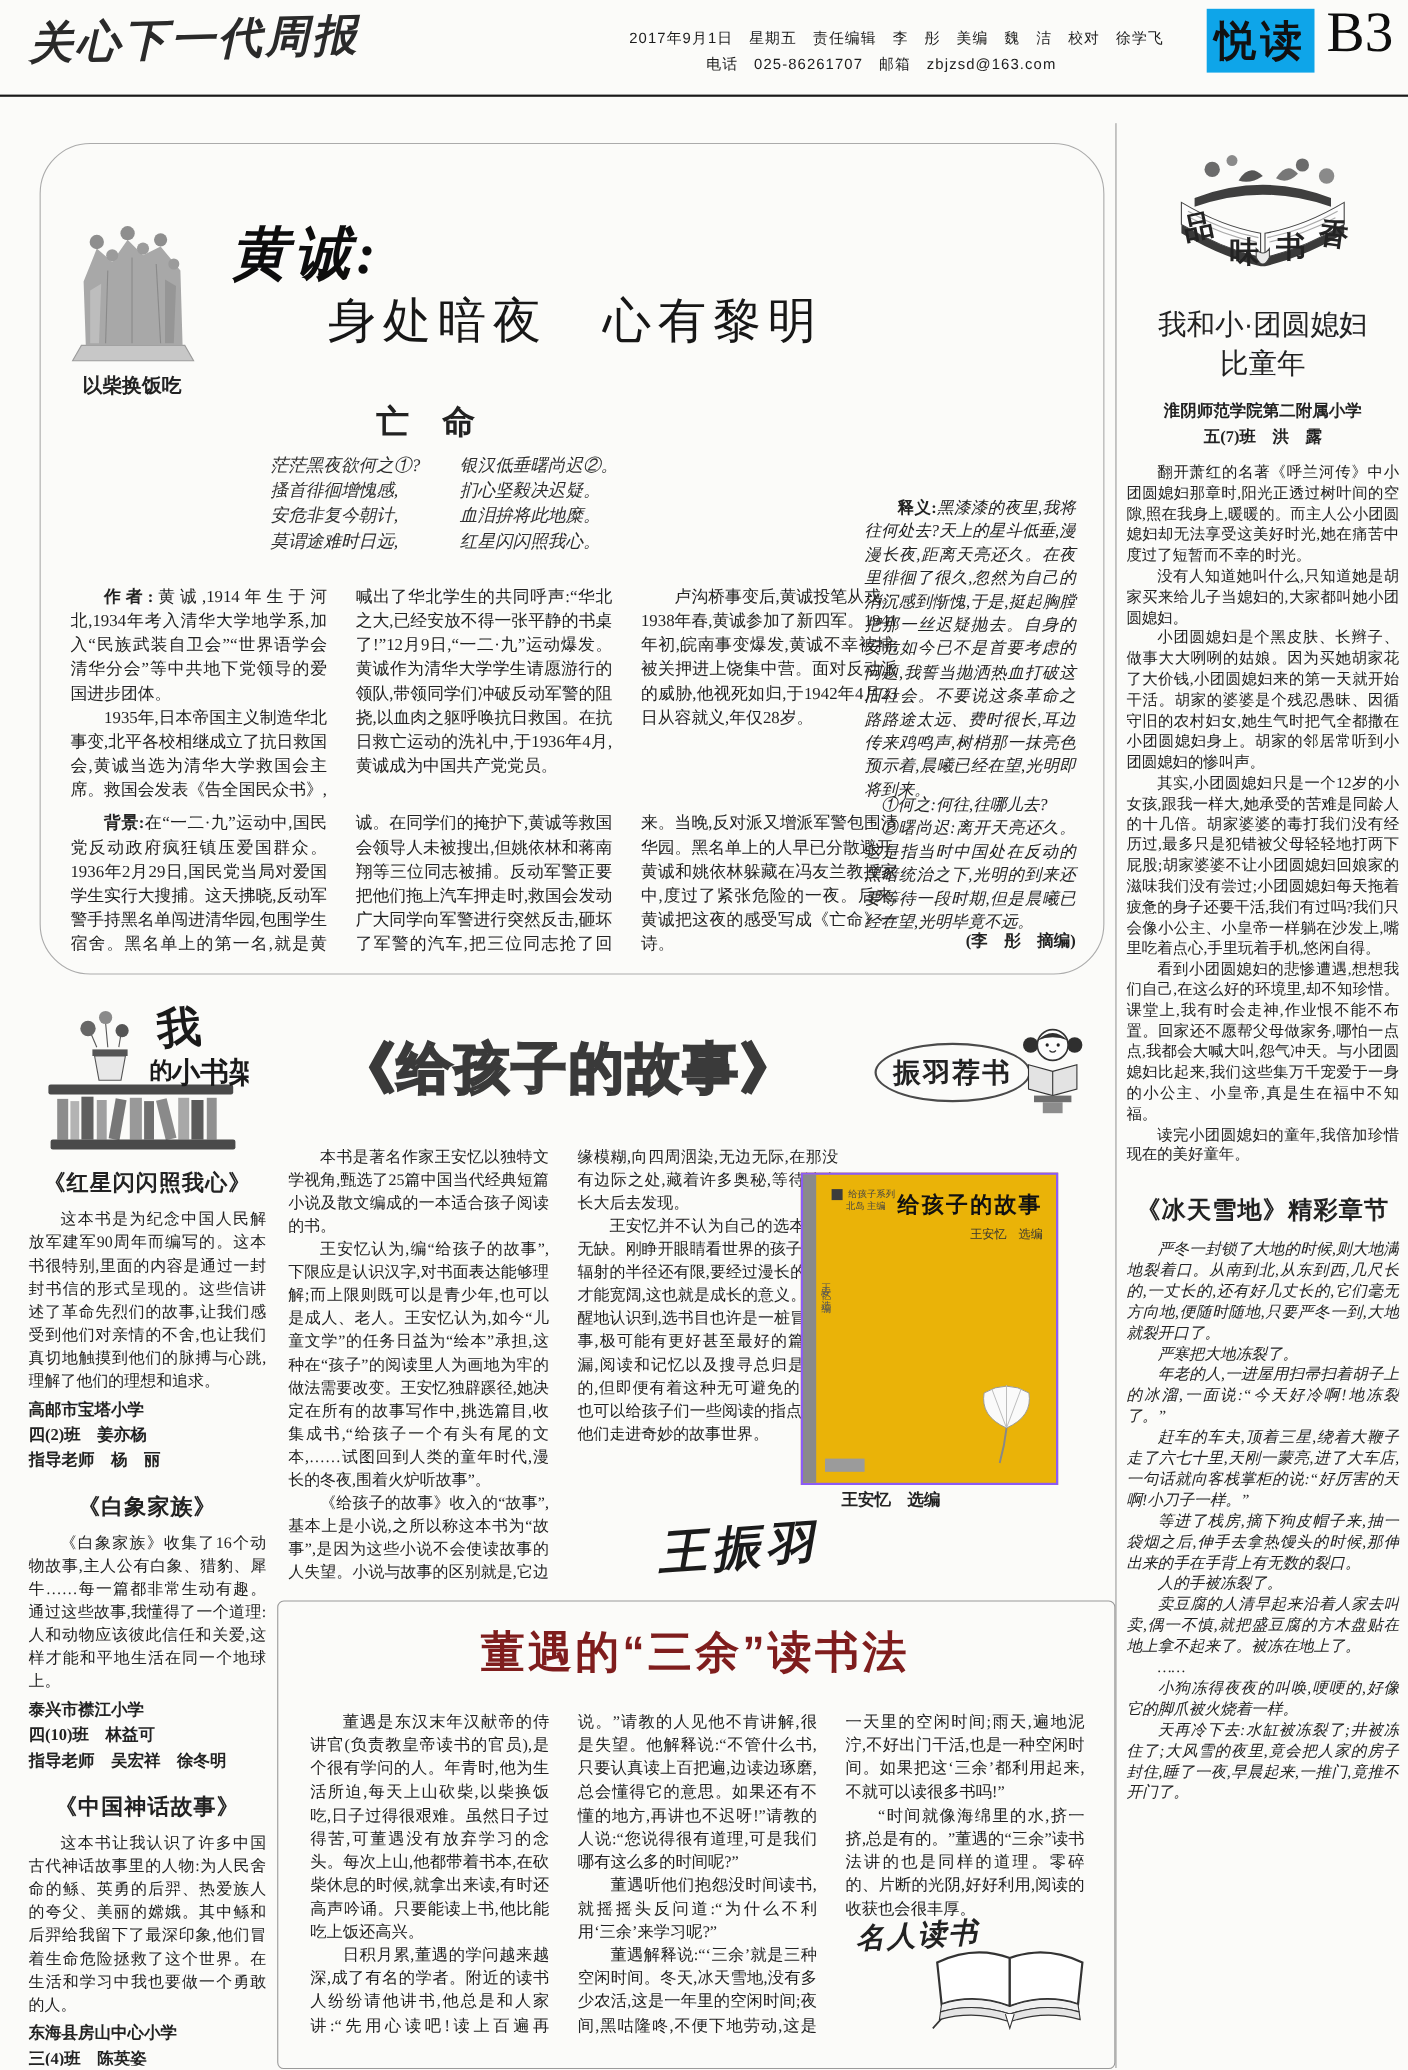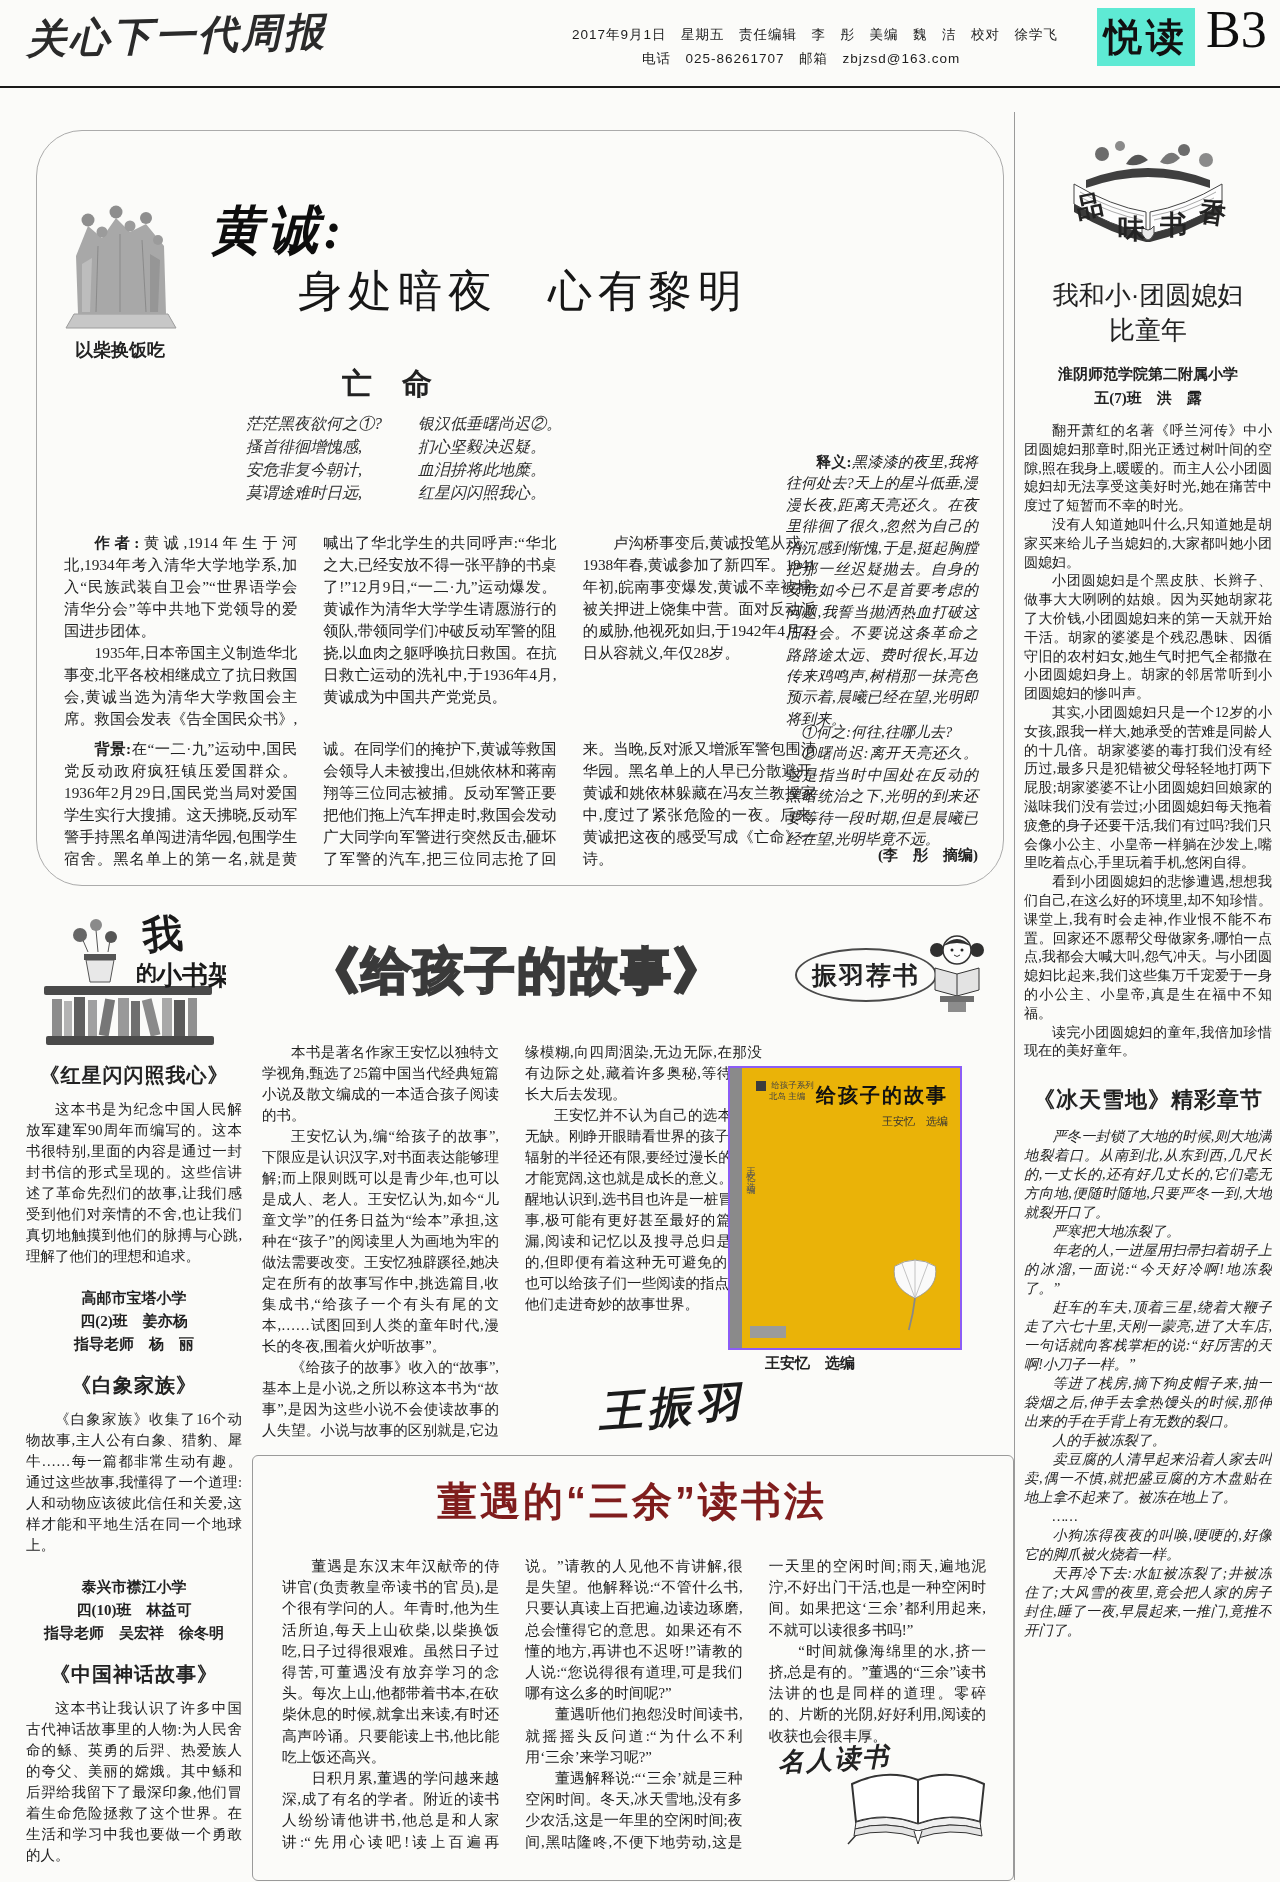--- a/index.html
+++ b/index.html
@@ -10,21 +10,21 @@
   p{margin:0;}
   .ind{text-indent:2em;}
   .serif{font-family:"Liberation Serif","DejaVu Serif",serif;}
   .sans{font-family:"Liberation Sans","DejaVu Sans",sans-serif;}
   .kai{font-style:italic;}
 
   
   .masthead{left:26px;top:8px;font-size:40px;font-weight:bold;font-style:italic;
             letter-spacing:3px;color:#2a2a2a;transform:rotate(-1.5deg);}
   .hdr-line{font-size:13.5px;letter-spacing:1px;color:#1c1c1c;}
-  .yuedu{left:1097px;top:8px;width:98px;height:58px;background:#5eead4;
+  .yuedu{left:1097px;top:8px;width:98px;height:58px;background:#0ea5e9;
          display:flex;align-items:center;justify-content:center;
          font-size:38px;font-weight:600;letter-spacing:4px;color:#111;}
   .pageno{left:1206px;top:0px;font-size:52px;color:#0e0e0e;}
   .hdr-rule{left:0;top:86px;width:1280px;height:2px;background:#1a1a1a;}
 
   
   .art-box{left:36px;top:130px;width:966px;height:754px;border:1px solid #ababab;border-radius:46px;}
   .statue-label{left:50px;top:338px;width:140px;font-size:18px;font-weight:bold;text-align:center;}
   .name-callig{left:210px;top:196px;font-size:52px;font-weight:bold;font-style:italic;letter-spacing:5px;color:#0d0d0d;}
   .headline{left:298px;top:262px;font-size:44px;font-weight:300;letter-spacing:6px;color:#171717;}
@@ -42,21 +42,21 @@
   .notes{left:786px;top:722px;width:192px;font-size:15px;line-height:21.4px;}
   .notes p{text-indent:1em;}
   .credit{left:786px;top:846px;width:192px;text-align:right;font-weight:bold;font-size:15px;}
 
   
   .shelf-col{left:26px;top:1056px;width:216px;height:822px;overflow:hidden;}
   .review{margin-bottom:16px;}
   .review .btitle{font-size:20px;font-weight:900;text-align:center;letter-spacing:1px;
                   font-family:"Liberation Sans","DejaVu Sans",sans-serif;margin:6px 0 10px;}
   .review .btext{font-size:14.5px;line-height:21px;}
-  .review .bys{margin-top:20px;text-align:center;font-weight:bold;font-size:15px;line-height:23px;}
+  .review .bys{margin-top:4px;text-align:left;font-weight:bold;font-size:15px;line-height:23px;}
 
   
   .ks-title{left:262px;top:938px;width:510px;text-align:center;font-size:50px;font-weight:900;
             font-family:"Liberation Sans","DejaVu Sans",sans-serif;color:#fff;
             -webkit-text-stroke:2.2px #3a3a3a;text-shadow:0 0 1px #555;letter-spacing:2px;}
   .badge-oval{left:795px;top:948px;width:138px;height:50px;border:2px solid #4a4a4a;border-radius:50%;
               display:flex;align-items:center;justify-content:center;font-size:25px;font-weight:bold;letter-spacing:2px;}
   .ks-cols{left:262px;top:1042px;width:500px;height:400px;font-size:14.5px;line-height:21px;}
   .signature{left:598px;top:1378px;font-size:44px;font-weight:bold;font-style:italic;
              letter-spacing:5px;transform:rotate(-4deg);color:#1b1b1b;}

